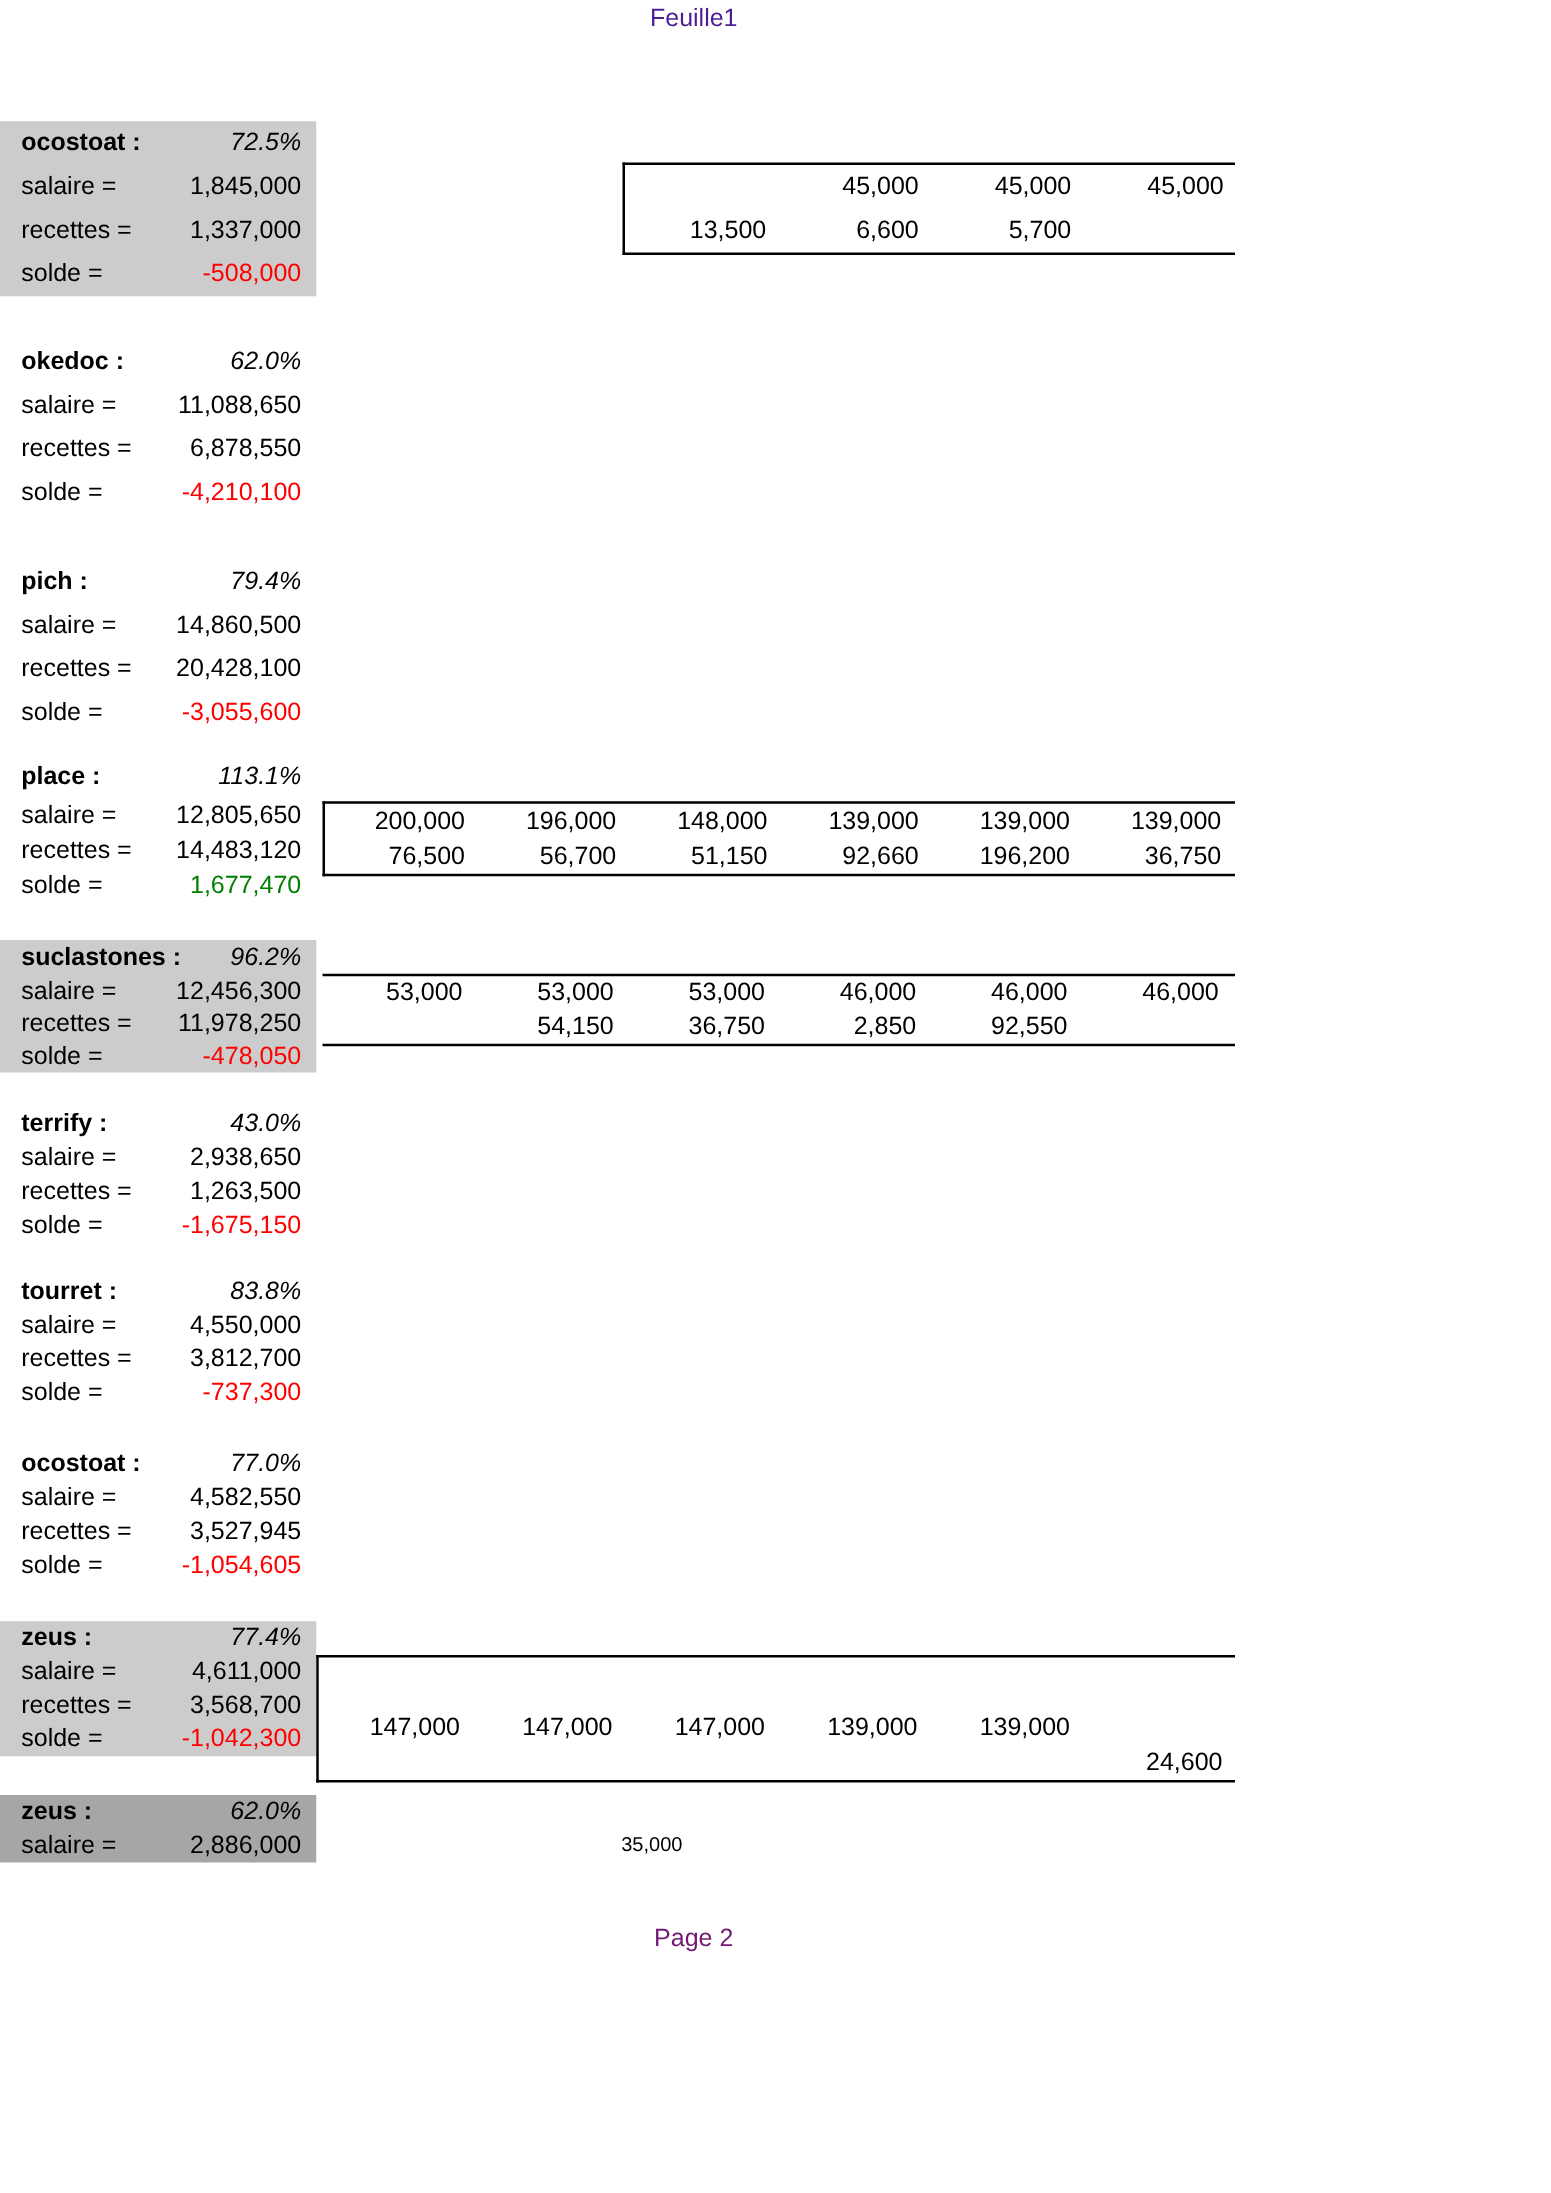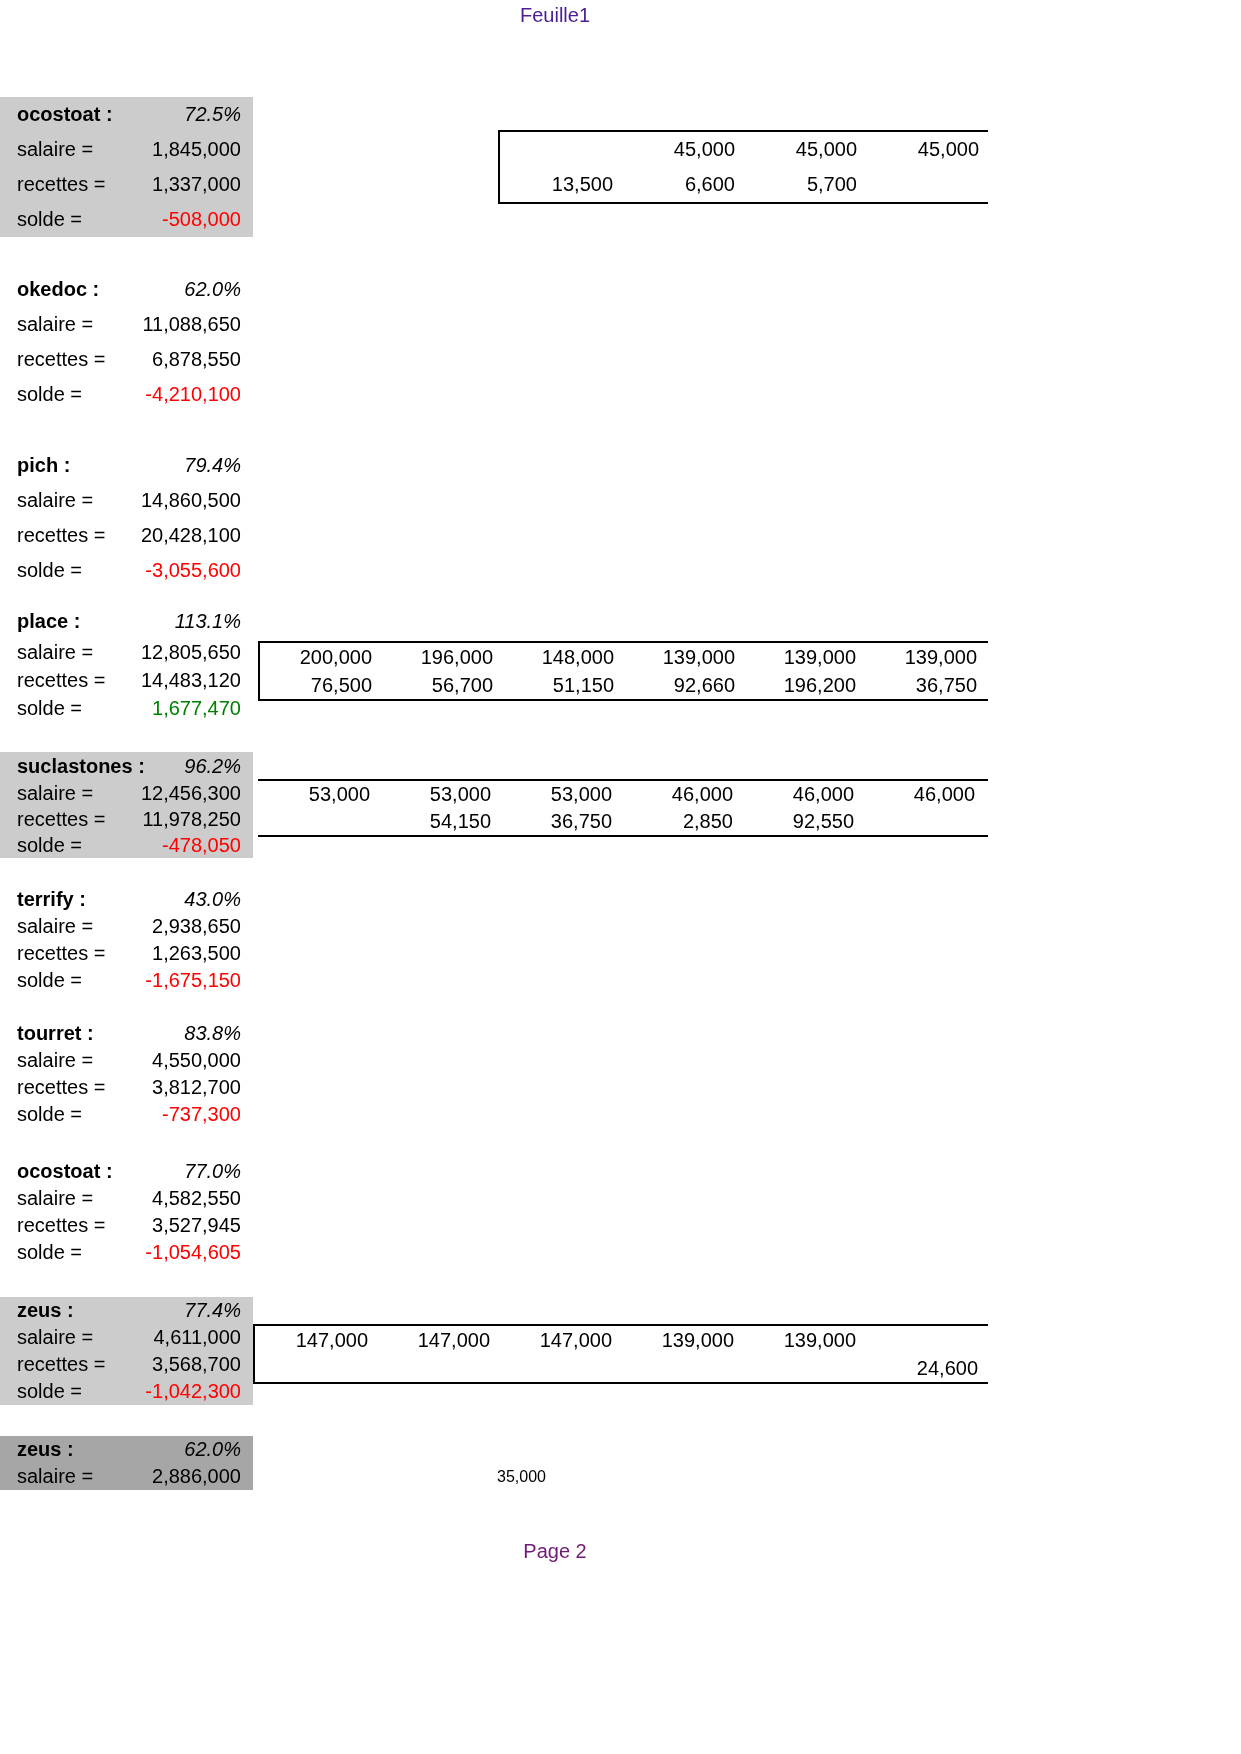--- a/index.html
+++ b/index.html
@@ -266,21 +266,21 @@
     <span class="lbl">recettes =</span>
     <span class="val">3,568,700</span>
   </div>
   <div class="row" style="height:27px;line-height:27px;">
     <span class="lbl">solde =</span>
     <span class="val neg">-1,042,300</span>
   </div>
 </div>
 
 <div class="grid leftedge" style="top:1324px;left:253px;width:735px;">
-  <div class="grow" style="height:28px;">
+  <div class="grow" style="height:28px;margin-top:42px;">
     <span class="gcell" style="width:122px;line-height:28px;">147,000</span>
     <span class="gcell" style="width:122px;line-height:28px;">147,000</span>
     <span class="gcell" style="width:122px;line-height:28px;">147,000</span>
     <span class="gcell" style="width:122px;line-height:28px;">139,000</span>
     <span class="gcell" style="width:122px;line-height:28px;">139,000</span>
     <span class="gcell" style="width:122px;line-height:28px;"></span>
   </div>
   <div class="grow" style="height:28px;">
     <span class="gcell" style="width:122px;line-height:28px;"></span>
     <span class="gcell" style="width:122px;line-height:28px;"></span>

